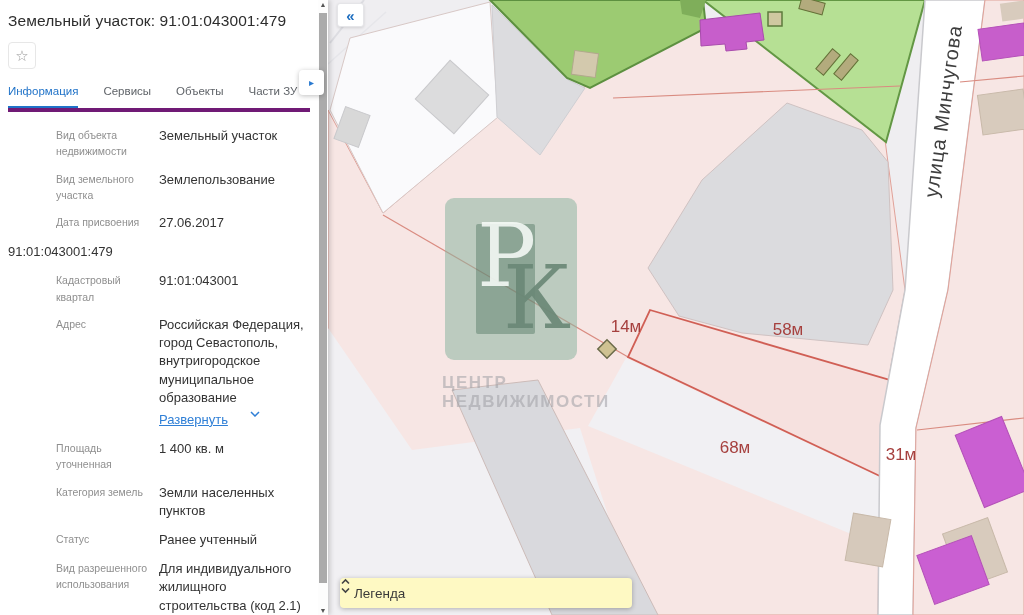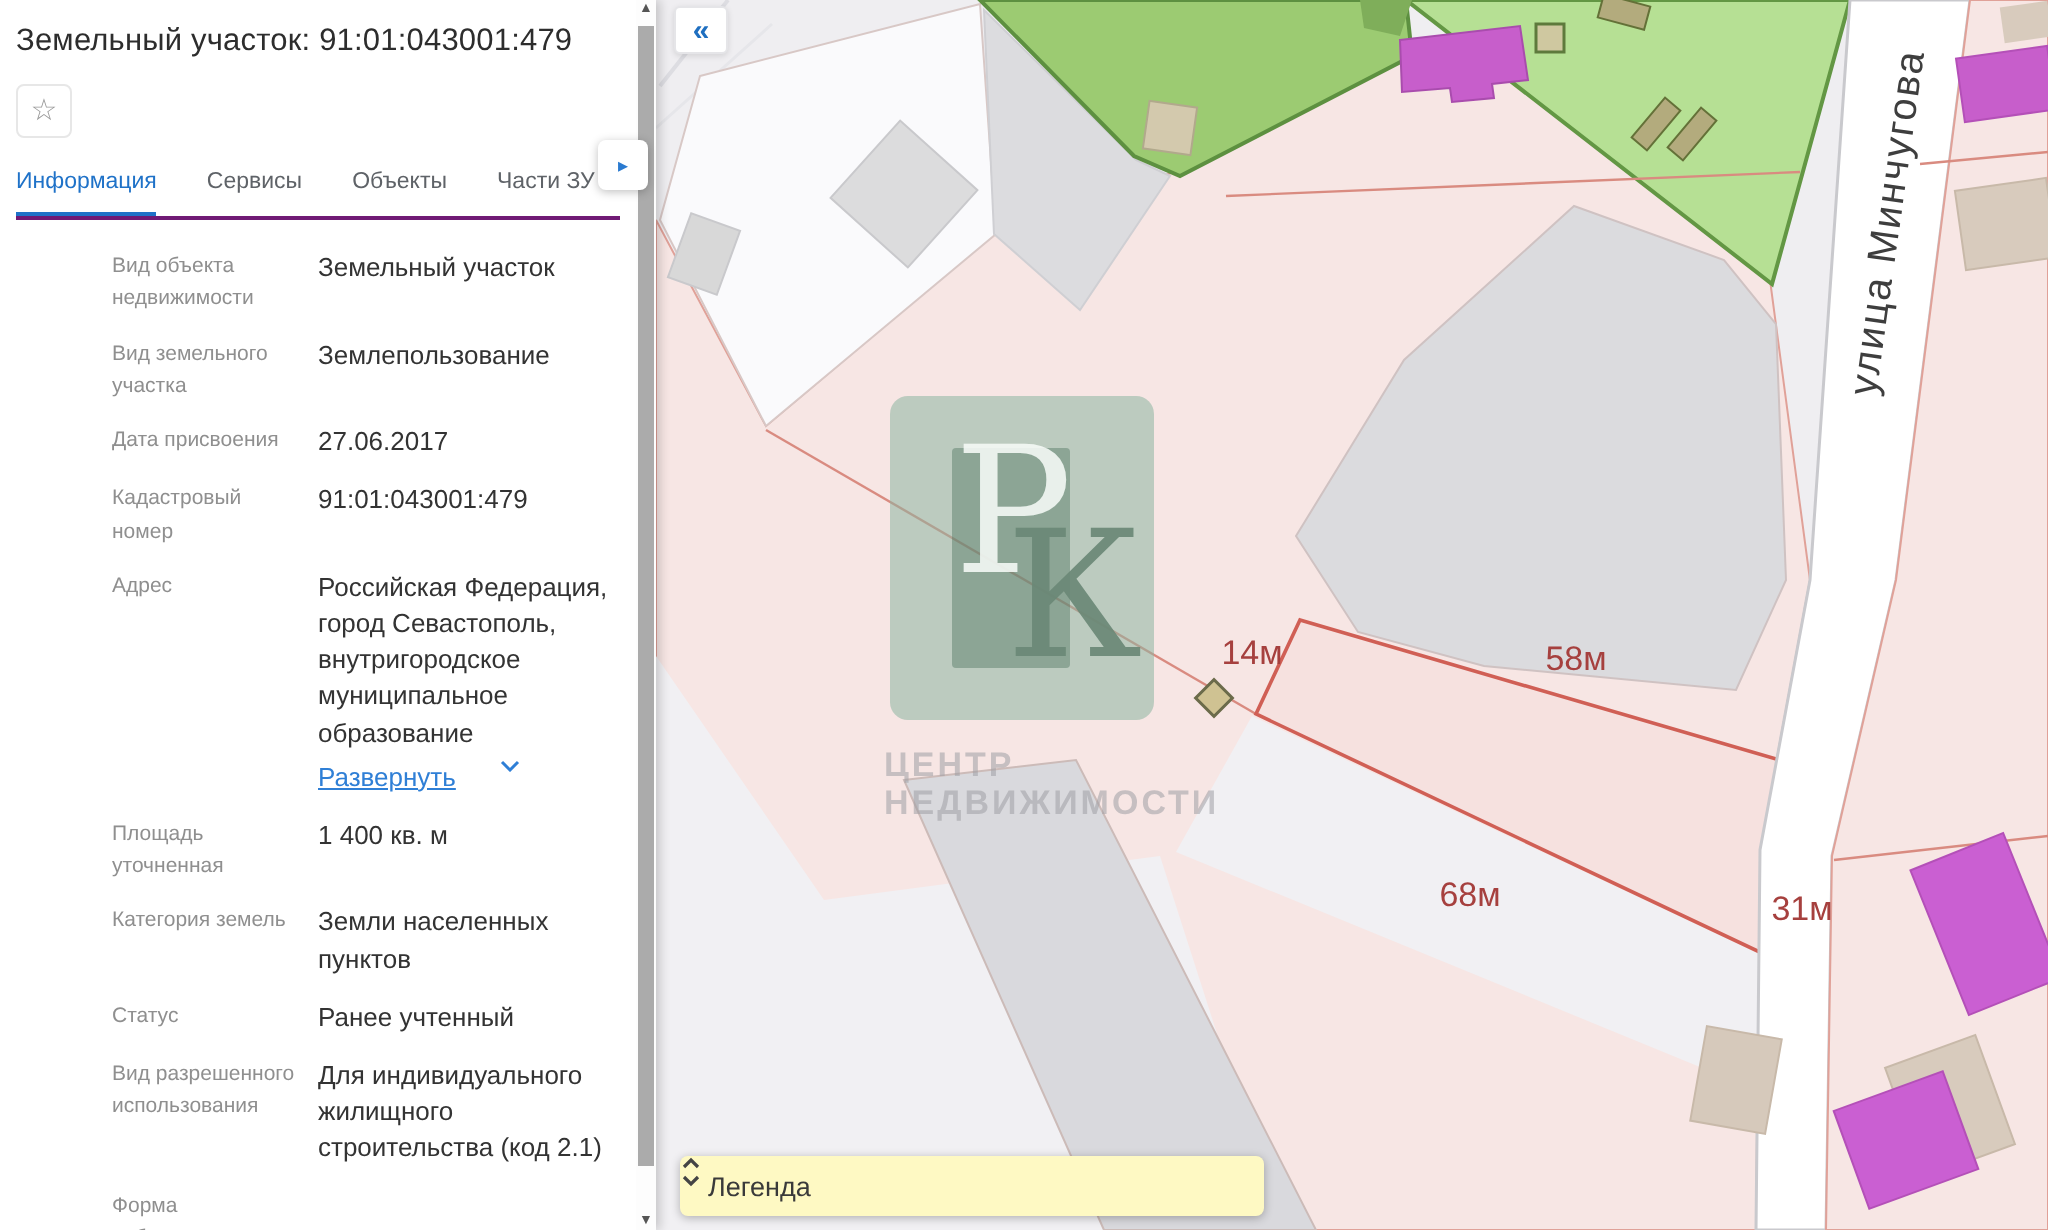--- a/index.html
+++ b/index.html
@@ -8,21 +8,21 @@
   .app { position:relative; width:916px; height:615px; }
 
   
   .panel { position:absolute; left:0; top:0; width:328px; height:615px;
            background:#fff; overflow:hidden; box-shadow:2px 0 5px rgba(0,0,0,.18); z-index:5; }
   .panel-inner { width:318px; padding:12px 8px 0 8px; }
   .panel-title { font-size:15.5px; color:#2d2d2d; letter-spacing:.1px; }
   .star-btn { margin-top:12px; width:28px; height:27px; background:#fff;
               border:1px solid #e7e7e7; border-radius:4px; color:#9a9a9a;
               font-size:15px; line-height:25px; text-align:center; cursor:pointer; }
-  .tabs { display:flex; gap:25px; margin-top:10px; border-bottom:2px solid #701a75;
+  .tabs { display:flex; gap:25px; margin-top:10px; border-bottom:4px solid #701a75;
           white-space:nowrap; overflow:hidden; position:relative; }
   .tab { background:none; border:none; font-family:inherit; font-size:11.5px; color:#5f6368;
          padding:6px 0 9px 0; cursor:pointer; border-bottom:3px solid transparent; margin-bottom:-1px; }
   .tab.active { color:#1f72c8; border-bottom-color:#1f72c8; }
   .tabs-more { position:absolute; right:4px; top:70px; width:25px; height:25px; background:#fff;
                border:none; border-radius:4px; box-shadow:0 1px 5px rgba(0,0,0,.25);
                color:#2a7ad0; font-size:10px; cursor:pointer; z-index:6; }
   .fields { margin-top:15px; }
   .field-row { display:flex; margin-bottom:11px; }
   .field-label { flex:0 0 103px; font-size:10.5px; color:#8f8f8f; line-height:1.55; padding-right:6px;margin-left:48px; }
@@ -111,27 +111,33 @@
 
           <div class="field-row">
             <div class="field-label">Дата присвоения</div>
             <div class="field-value">
               <span>27.06.2017</span>
               
             </div>
           </div>
 
           <div class="field-row">
-            <div class="field-label">Кадастровый номер</div>
             <div class="field-value">
               <span>91:01:043001:479</span>
               
             </div>
           </div>
 
+          <div class="field-row">
+            <div class="field-label">Кадастровый квартал</div>
+            <div class="field-value">
+              <span>91:01:043001</span>
+              
+            </div>
+          </div>
 
           <div class="field-row">
             <div class="field-label">Адрес</div>
             <div class="field-value">
               <span>Российская Федерация, город Севастополь, внутригородское муниципальное образование</span>
               <a class="expand-link">
                 <span>Развернуть</span>
                 <svg width="10" height="6" viewBox="0 0 10 6" fill="none" stroke-width="1.5">
                   <path d="M1 1 L5 5 L9 1"></path>
                 </svg>

